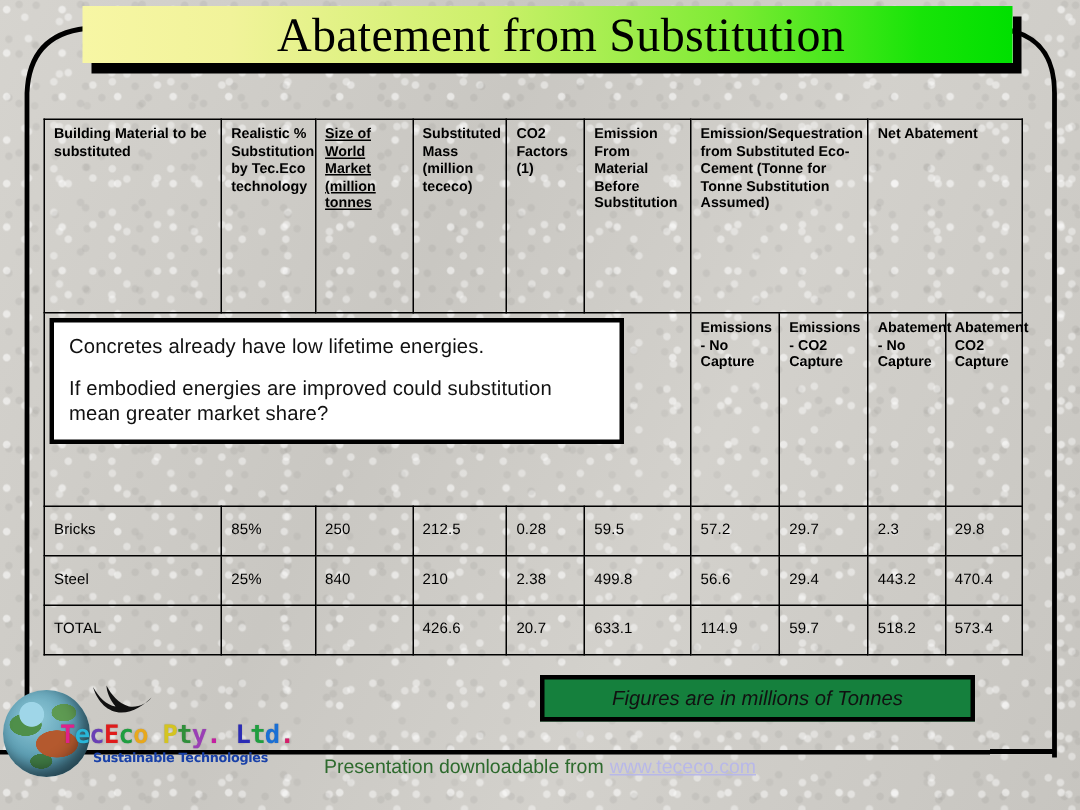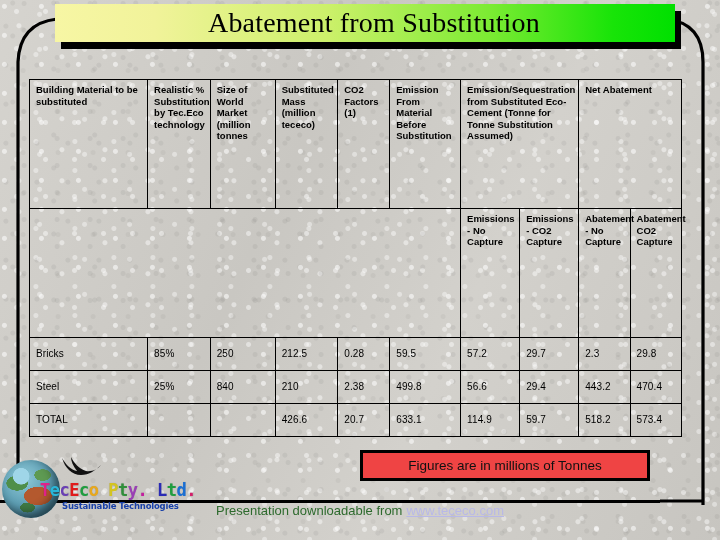--- a/index.html
+++ b/index.html
@@ -60,21 +60,21 @@
     box-shadow: 6px 7px 0 #000;
     z-index: 6;
   }
   #title-text {
     position: absolute;
     inset: 0;
     display: flex;
     align-items: center;
     justify-content: center;
     font-family: "Liberation Serif", "DejaVu Serif", serif;
-    font-size: 28px;
+    font-size: 32px;
     color: #000;
     letter-spacing: .2px;
     padding-left: 18px;
     box-sizing: border-box;
     white-space: nowrap;
   }
 
   
   #data-table {
     position: absolute;
@@ -118,21 +118,21 @@
     font-weight: normal;
     line-height: 12px;
     height: 33px;
     vertical-align: middle;
     letter-spacing: .1px;
   }
 
   
   .col-0 { width: 100px; }
   .col-1 { width: 53px; }
-  .col-2 { width: 55px; }
+  .col-2 { width: 55px; text-decoration: underline; }
   .col-3 { width: 53px; }
   .col-4 { width: 44px; }
   .col-5 { width: 60px; }
   .col-6 { width: 100px; }
   .col-7 { width: 69px; }
   .col-8 { width: 66px; }
   .col-9 { width: 66px; }
   .col-10 { width: 87px; margin-top: 12px; }
 
   
@@ -157,29 +157,30 @@
   }
   #callout-line-1 { margin-bottom: 11px; }
 
   
   #figures-note {
     position: absolute;
     left: 360px;
     top: 450px;
     width: 290px;
     height: 31px;
-    background: #ef4444;
+    background: #15803d;
     border: 3px solid #000;
     box-sizing: border-box;
     display: flex;
     align-items: center;
     justify-content: center;
     font-size: 13.5px;
     color: #111;
     z-index: 5;
+    font-style: italic;
   }
 
   
   #footer-rule {
     position: absolute;
     left: 0px;
     top: 500px;
     width: 660px;
     height: 3px;
     background: #000;
@@ -333,20 +334,24 @@
         <td>20.7</td>
         <td>633.1</td>
         <td>114.9</td>
         <td>59.7</td>
         <td>518.2</td>
         <td>573.4</td>
       </tr>
     </tbody>
   </table>
 
+  <div id="callout-box">
+    <p id="callout-line-1" class="callout-line">Concretes already have low lifetime energies.</p>
+    <p class="callout-line">If embodied energies are improved  could substitution mean greater market share?</p>
+  </div>
 
   <div id="figures-note">Figures are in millions of Tonnes</div>
 
   <div id="footer-rule"></div>
 
   <div id="logo-block">
     <div id="globe-icon"></div>
     <svg id="bird-icon" viewBox="0 0 42 26">
       <path d="M2 4 C 6 11, 11 16, 17 17 C 13 12, 11 7, 11 3 C 14 9, 19 15, 26 17 C 32 18, 38 15, 41 11 C 36 16, 29 21, 21 21 C 12 21, 5 14, 2 4 Z" fill="#111"></path>
     </svg>

